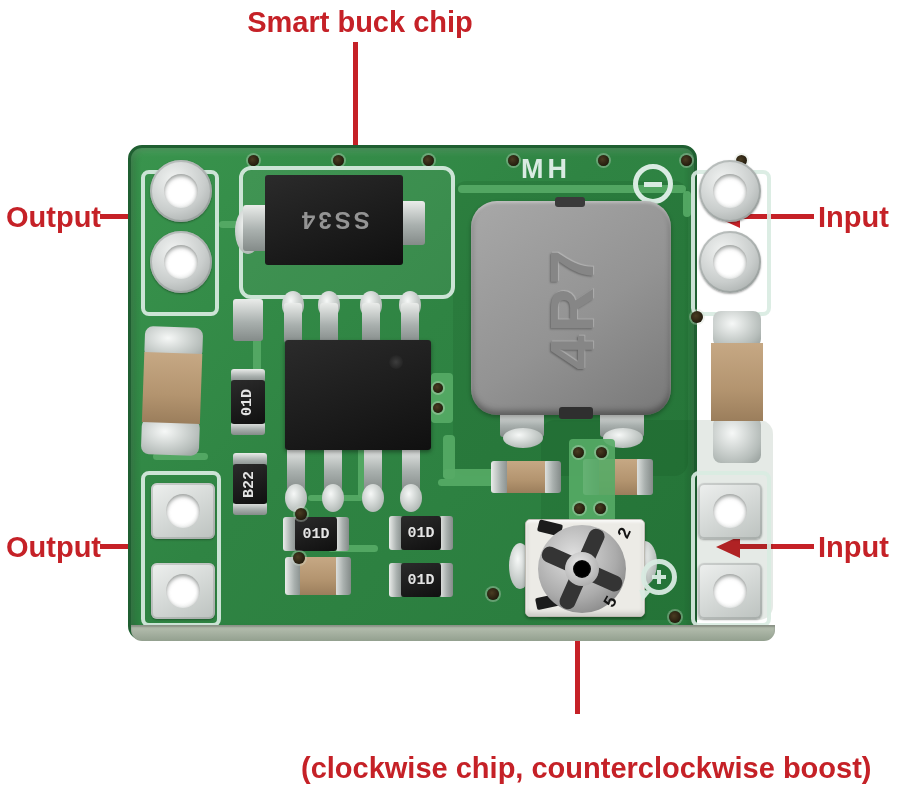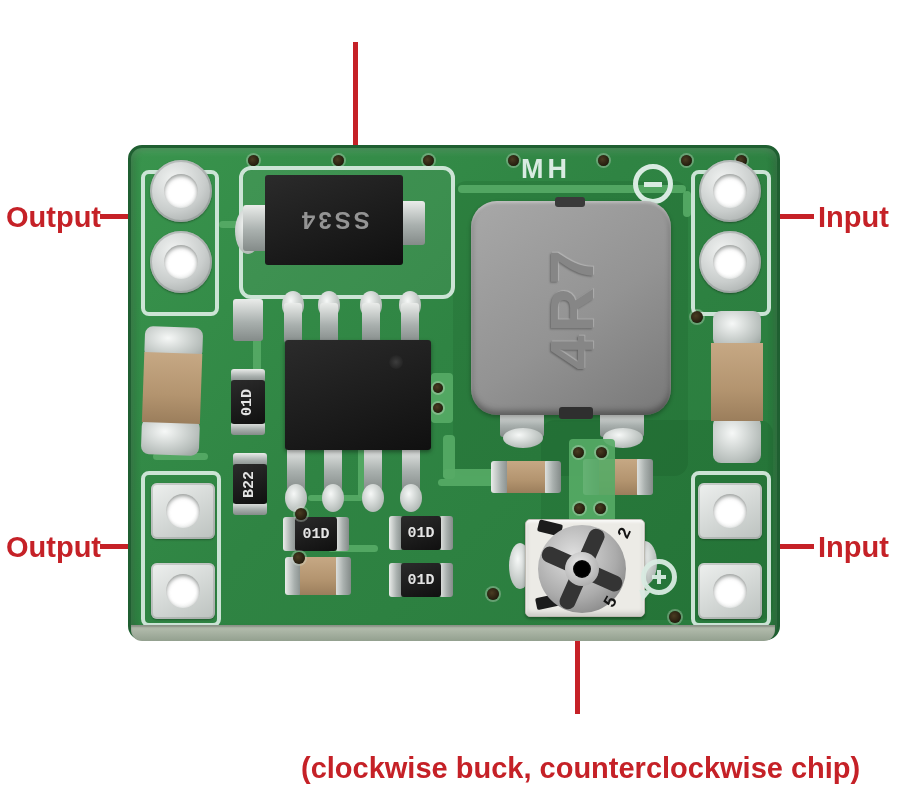--- a/index.html
+++ b/index.html
@@ -6,21 +6,21 @@
   #stage{position:relative;width:901px;height:796px;background:#ffffff;overflow:hidden;
          font-family:"Liberation Sans",sans-serif;}
   .abs{position:absolute;}
   .ann{color:var(--annotation-red);font-weight:bold;font-size:29px;line-height:34px;white-space:nowrap;}
   .red{background:var(--annotation-red);}
   .ah-right{width:0;height:0;border-top:11px solid transparent;border-bottom:11px solid transparent;border-left:24px solid var(--annotation-red);}
   .ah-left{width:0;height:0;border-top:11px solid transparent;border-bottom:11px solid transparent;border-right:24px solid var(--annotation-red);}
   .ah-down{width:0;height:0;border-left:11px solid transparent;border-right:11px solid transparent;border-top:24px solid var(--annotation-red);}
   .ah-up{width:0;height:0;border-left:11px solid transparent;border-right:11px solid transparent;border-bottom:24px solid var(--annotation-red);}
 
-  #board{position:absolute;left:128px;top:145px;width:652px;height:495px;border-radius:14px;
+  #board{position:absolute;left:128px;top:145px;width:569px;height:495px;border-radius:14px;
          background:linear-gradient(135deg,#39944d 0%,var(--pcb-green) 45%,#297b3d 100%);
          border:3px solid var(--pcb-dark-edge);box-sizing:border-box;
          box-shadow:inset 0 3px 7px rgba(255,255,255,.16), inset 0 -5px 8px rgba(0,0,0,.22),
                     inset 4px 0 7px rgba(0,0,0,.12), inset -4px 0 7px rgba(0,0,0,.12);}
   .silk{border:4px solid var(--silkscreen);border-radius:8px;box-sizing:border-box;opacity:.92;}
   .silktxt{color:var(--silkscreen);font-weight:bold;}
   .trace{background:var(--pcb-trace);border-radius:4px;opacity:.9;}
   .pour{background:rgba(0,45,12,.10);border-radius:14px;}
   .lite{background:rgba(255,255,255,.05);border-radius:10px;}
   .via{background:radial-gradient(circle at 40% 40%,#4a3c22,#241c0e 70%);border-radius:50%;
@@ -37,20 +37,21 @@
   .blackc{background:linear-gradient(160deg,#2b2b2b,#101010);border-radius:3px;}
   .tanc{background:linear-gradient(180deg,#c6a884,var(--tan) 60%,#9b7e5c);}
   .res-lab{color:#e4e4e4;font-weight:bold;font-size:15px;font-family:"Liberation Mono",monospace;}
   .flexc{display:flex;align-items:center;justify-content:center;}
 </style>
 </head>
 <body>
 
 <div id="stage">
 
+  <div class="abs ann" style="left:235px;top:5px;width:250px;text-align:center;">Smart buck chip</div>
   <div class="abs red" style="left:353px;top:42px;width:5px;height:332px;"></div>
   <div class="abs ah-down" style="left:344px;top:370px;"></div>
 
   <div class="abs ann" style="left:6px;top:200px;">Output</div>
   <div class="abs red" style="left:100px;top:214px;width:70px;height:5px;"></div>
   <div class="abs ah-right" style="left:168px;top:206px;"></div>
 
   <div class="abs ann" style="left:6px;top:530px;">Output</div>
   <div class="abs red" style="left:100px;top:544px;width:70px;height:5px;"></div>
   <div class="abs ah-right" style="left:168px;top:536px;"></div>
@@ -58,21 +59,21 @@
   <div class="abs ann" style="left:818px;top:200px;">Input</div>
   <div class="abs red" style="left:740px;top:214px;width:74px;height:5px;"></div>
   <div class="abs ah-left" style="left:716px;top:206px;"></div>
 
   <div class="abs ann" style="left:818px;top:530px;">Input</div>
   <div class="abs red" style="left:740px;top:544px;width:74px;height:5px;"></div>
   <div class="abs ah-left" style="left:716px;top:536px;"></div>
 
   <div class="abs red" style="left:575px;top:614px;width:5px;height:100px;"></div>
   <div class="abs ah-up" style="left:566px;top:594px;"></div>
-  <div class="abs ann" style="left:301px;top:751px;width:500px;text-align:center;">(clockwise buck, counterclockwise chip)</div>
+  <div class="abs ann" style="left:301px;top:751px;width:500px;text-align:center;">(clockwise chip, counterclockwise boost)</div>
 
   <div id="board">
 
     <div class="abs pour" style="left:322px;top:33px;width:235px;height:295px;"></div>
     <div class="abs pour" style="left:410px;top:272px;width:232px;height:200px;"></div>
     <div class="abs lite" style="left:112px;top:22px;width:210px;height:126px;"></div>
 
     <div class="abs trace" style="left:327px;top:37px;width:228px;height:8px;"></div>
     <div class="abs trace" style="left:552px;top:43px;width:8px;height:26px;"></div>
     <div class="abs trace" style="left:88px;top:73px;width:30px;height:7px;"></div>

